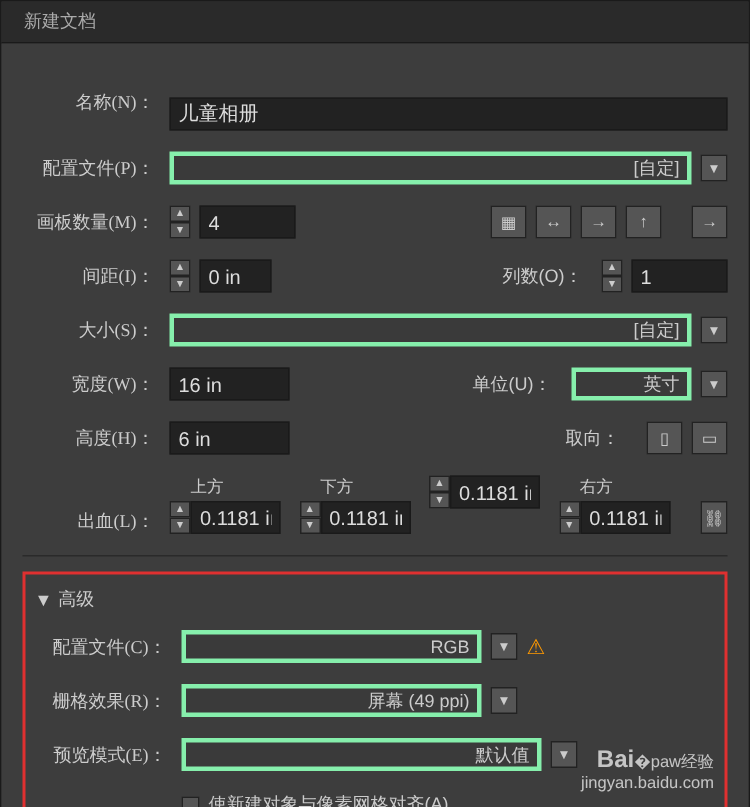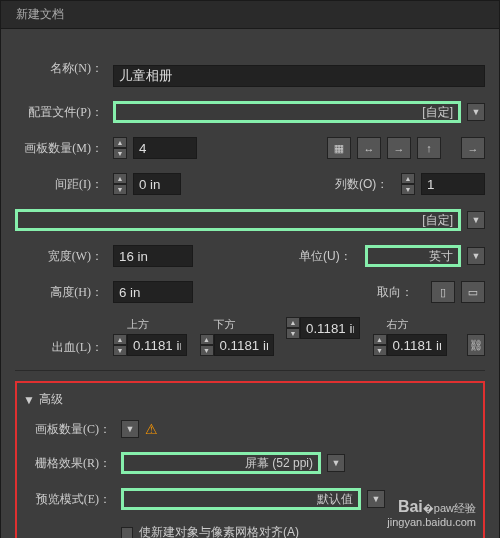--- a/index.html
+++ b/index.html
@@ -217,32 +217,33 @@
       <div style="flex:1"></div>
       <div class="label2">列数(O)：</div>
       <div class="spinner">
         <div class="spinner-btn">▲</div>
         <div class="spinner-btn">▼</div>
       </div>
       <input class="input-text" style="width: 64px;" value="1">
     </div>
 
     <div class="row">
+      <div class="label">大小(S)：</div>
       <div class="dropdown">
         <span>[自定]</span>
       </div>
       <div class="dropdown-arrow">▼</div>
     </div>
 
     <div class="row">
       <div class="label">宽度(W)：</div>
       <input class="input-text" style="width: 80px;" value="16 in">
       <div style="flex:1"></div>
       <div class="label2">单位(U)：</div>
-      <div class="dropdown" style="width:96px;flex:none">
+      <div class="dropdown" style="width:80px;flex:none">
         <span>英寸</span>
       </div>
       <div class="dropdown-arrow">▼</div>
     </div>
 
     <div class="row">
       <div class="label">高度(H)：</div>
       <input class="input-text" style="width: 80px;" value="6 in">
       <div style="flex:1"></div>
       <div class="label2" style="width:48px">取向：</div>
@@ -298,29 +299,32 @@
 
     <div class="divider"></div>
 
     <div class="highlight-box">
       <div class="section-header">
         <span>▼</span>
         <span>高级</span>
       </div>
 
       <div class="row">
-        <div class="label">画板数量(C)：</div>
+        <div class="label">配置文件(C)：</div>
+        <div class="dropdown" style="width:200px;flex:none">
+          <span>RGB</span>
+        </div>
         <div class="dropdown-arrow">▼</div>
         <span class="warning-icon">⚠</span>
       </div>
 
       <div class="row">
         <div class="label">栅格效果(R)：</div>
         <div class="dropdown" style="width:200px;flex:none">
-          <span>屏幕 (52 ppi)</span>
+          <span>屏幕 (49 ppi)</span>
         </div>
         <div class="dropdown-arrow">▼</div>
       </div>
 
       <div class="row">
         <div class="label">预览模式(E)：</div>
         <div class="dropdown" style="width:240px;flex:none">
           <span>默认值</span>
         </div>
         <div class="dropdown-arrow">▼</div>

